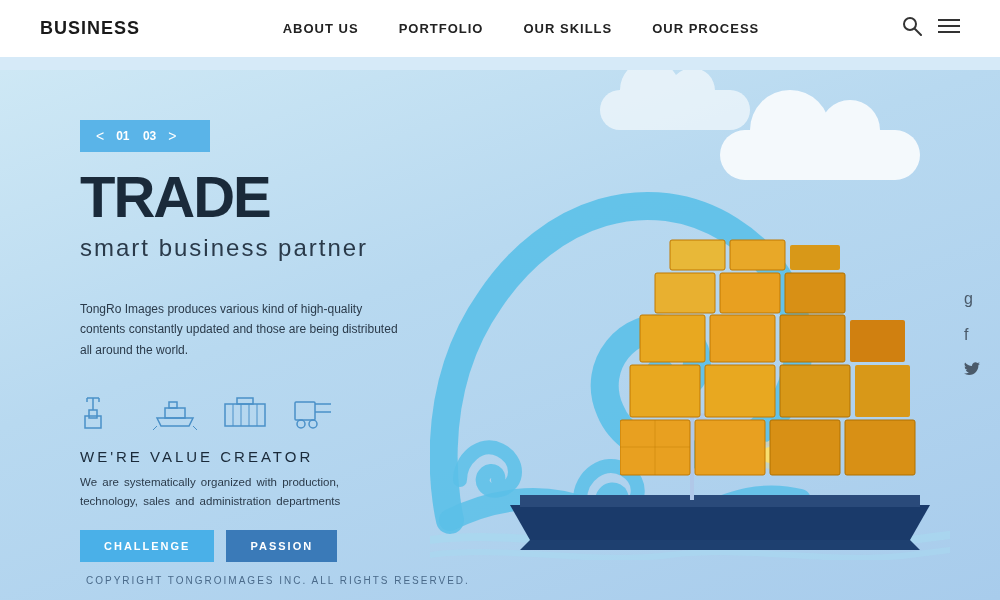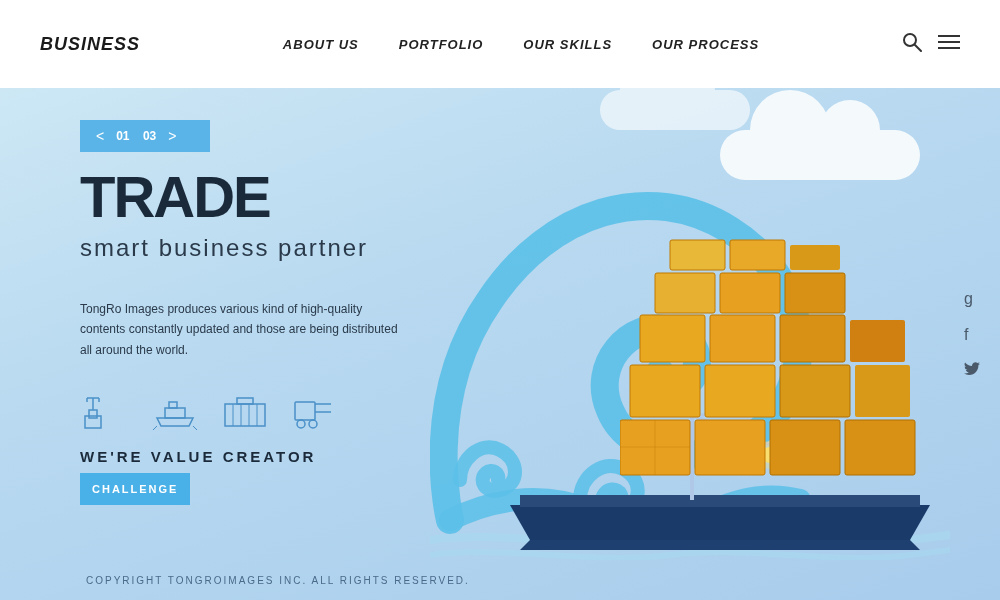--- a/index.html
+++ b/index.html
@@ -8,28 +8,27 @@
       height: 600px;
       overflow: hidden;
       font-family: 'Arial', sans-serif;
       background: #d6eaf8;
     }
 
     
     .header {
       position: absolute;
       top: 0; left: 0; right: 0;
-      height: 88px;
+      height: 57px;
       background: #fff;
       display: flex;
       align-items: center;
       justify-content: space-between;
       padding: 0 40px;
       z-index: 10;
-      font-style: italic;
     }
     .logo {
       font-weight: 900;
       font-size: 18px;
       color: #1a1a1a;
       letter-spacing: 1px;
     }
     .nav {
       display: flex;
       gap: 40px;
@@ -182,41 +181,41 @@
       align-items: center;
       justify-content: center;
     }
     .feature-icon svg {
       width: 44px;
       height: 36px;
     }
 
     .value-title {
       font-size: 15px;
-      font-weight: 700;
+      font-weight: 400;
       letter-spacing: 3px;
       color: #1a2a3a;
       margin-bottom: 8px;
     }
 
     .value-desc {
       font-size: 11.5px;
       color: #2a3a4a;
       line-height: 1.6;
       max-width: 320px;
       margin-bottom: 20px;
       word-spacing: 2px;
     }
 
     .buttons {
       display: flex;
       gap: 12px;
     }
     .btn {
-      padding: 10px 12px;
+      padding: 10px 24px;
       font-size: 11px;
       font-weight: 700;
       letter-spacing: 2px;
       cursor: pointer;
       border: none;
     }
     .btn-blue {
       background: #4ab0e8;
       color: #fff;
     }
@@ -420,23 +419,25 @@
           <line x1="22" y1="10" x2="38" y2="10" stroke="#4a90c8" stroke-width="1.5"></line>
           <line x1="22" y1="18" x2="38" y2="18" stroke="#4a90c8" stroke-width="1.5"></line>
           <circle cx="8" cy="30" r="4" stroke="#4a90c8" stroke-width="1.5" fill="none"></circle>
           <circle cx="20" cy="30" r="4" stroke="#4a90c8" stroke-width="1.5" fill="none"></circle>
           <line x1="8" y1="26" x2="8" y2="26" stroke="#4a90c8" stroke-width="1"></line>
         </svg>
       </div>
     </div>
 
     <div class="value-title">WE'RE VALUE CREATOR</div>
+    <div class="value-desc">We are systematically organized with production, technology, sales and administration departments</div>
 
     <div class="buttons">
       <button class="btn btn-blue">CHALLENGE</button>
+      <button class="btn btn-dark">PASSION</button>
     </div>
 
   </div>
 
   <div class="social">
     <span class="social-icon">g</span>
     <span class="social-icon">f</span>
     <span class="social-icon">
       <svg width="16" height="14" viewBox="0 0 16 14" fill="none">
         <path d="M16 1.65a6.57 6.57 0 01-1.885.517A3.293 3.293 0 0015.558.24a6.575 6.575 0 01-2.084.797A3.282 3.282 0 008.077 4.03 9.317 9.317 0 011.114.6a3.284 3.284 0 001.016 4.382A3.27 3.27 0 01.64 4.6v.041a3.284 3.284 0 002.633 3.218 3.29 3.29 0 01-1.482.056 3.285 3.285 0 003.067 2.28A6.583 6.583 0 010 11.54a9.286 9.286 0 005.032 1.475c6.038 0 9.34-5.002 9.34-9.34 0-.142-.003-.284-.01-.424A6.673 6.673 0 0016 1.65z" fill="#4a5a6a"></path>

